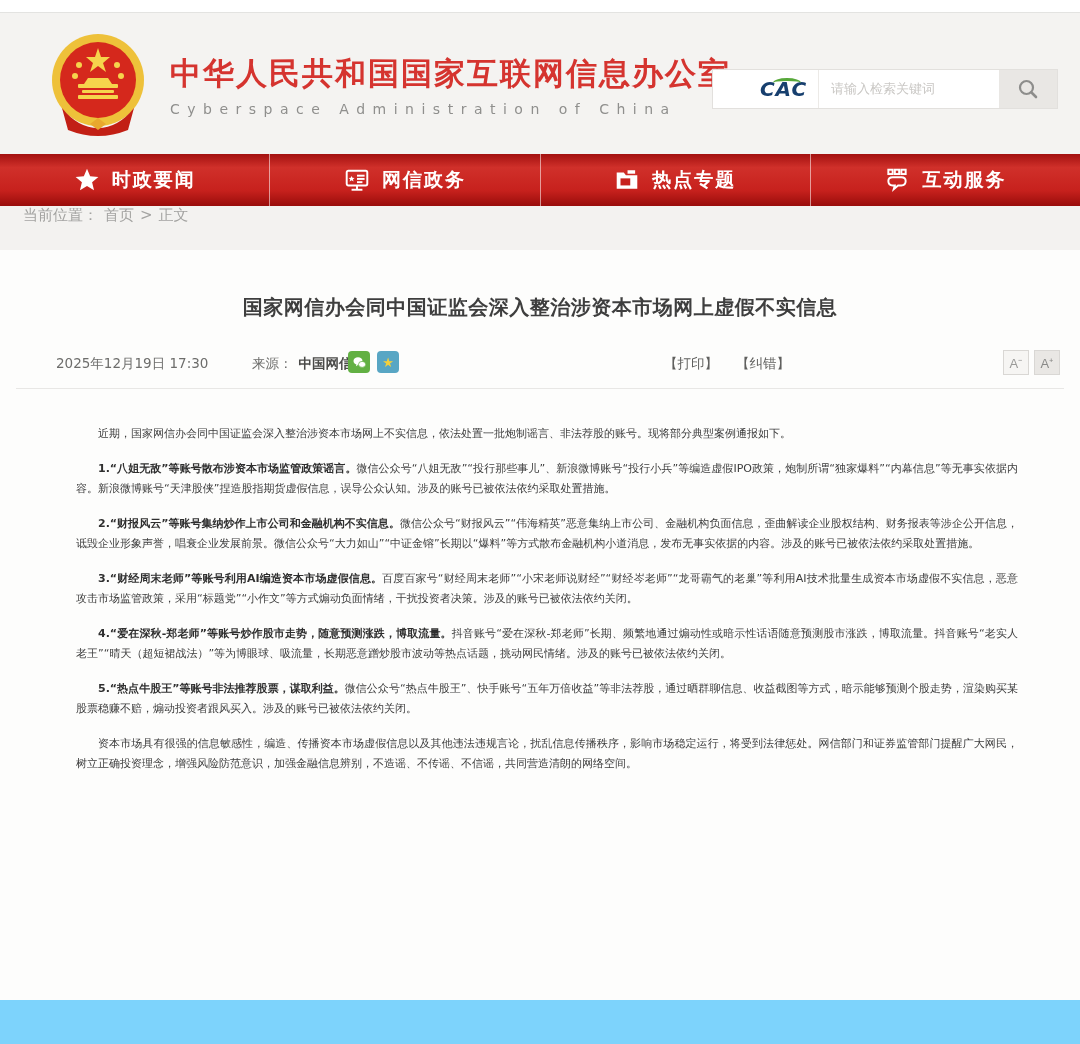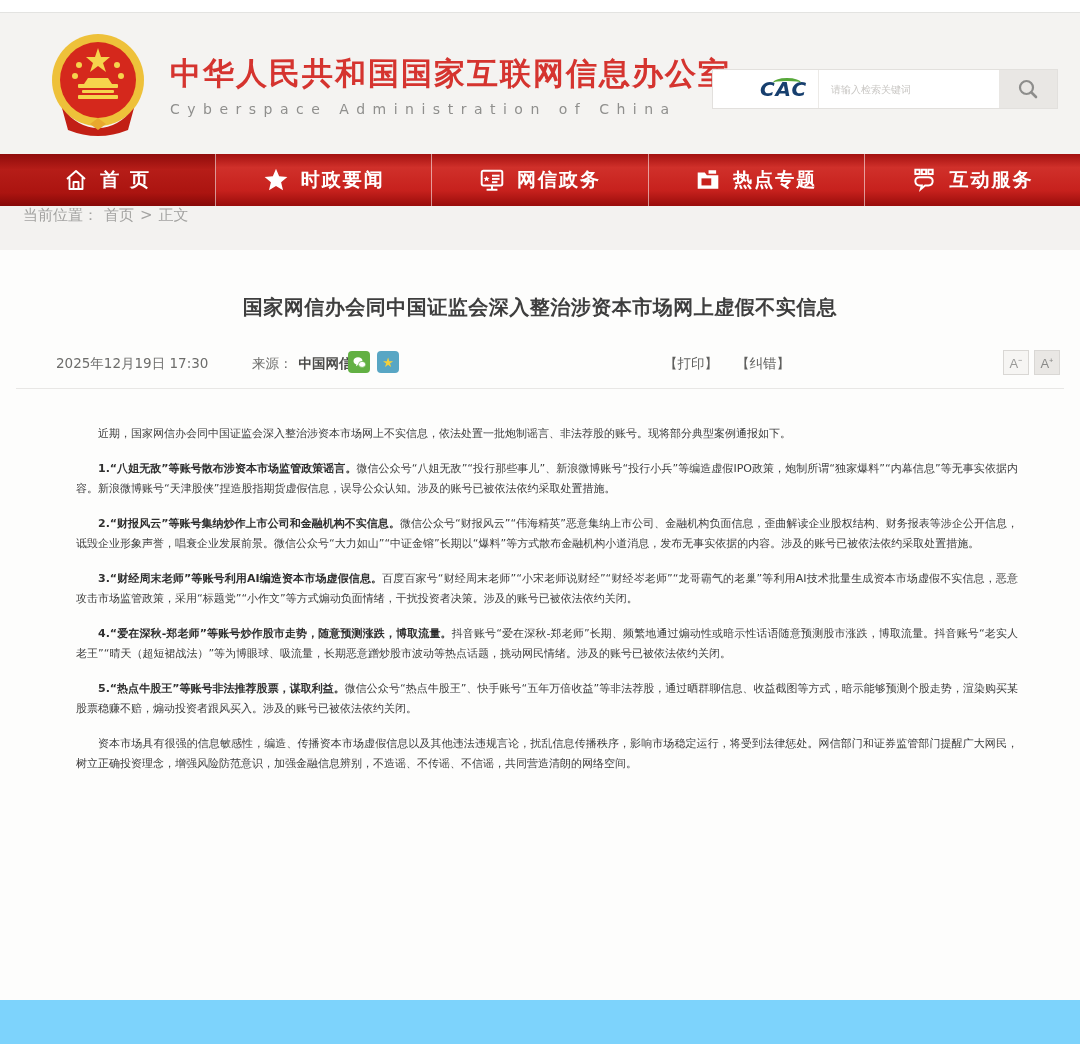--- a/index.html
+++ b/index.html
@@ -14,21 +14,21 @@
   .header-left { display:flex; align-items:center; gap:22px; }
   .emblem { width:100px; height:104px; flex:0 0 auto; }
   .titles { padding-top:4px; }
   .site-title { font-size:31px; font-weight:bold; color:#d5342f; letter-spacing:2px; line-height:1.25; }
   .site-subtitle { font-size:14px; color:#8f8f8d; letter-spacing:7.5px; margin-top:8px; }
 
   .search-bar { position:absolute; right:22px; top:56px; display:flex; align-items:stretch; height:40px; background:#ffffff; border:1px solid #e2e0dd;padding-left:36px; }
   .cac-logo { width:70px; display:flex; align-items:center; justify-content:center; border-right:1px solid #eceae7; position:relative; }
   .cac-text { font-size:20px; font-weight:bold; font-style:italic; color:#173f6e; letter-spacing:1px; }
   .cac-arc { position:absolute; top:8px; left:24px; width:28px; height:10px; border-top:3px solid #57a83a; border-radius:50% 50% 0 0; }
-  .search-input { width:180px; border:none; outline:none; padding:0 12px; font-size:10px; color:#333; background:#fff; }
+  .search-input { width:180px; border:none; outline:none; padding:0 12px; font-size:13px; color:#333; background:#fff;font-family:Liberation Mono, monospace; }
   .search-input::placeholder { color:#c9c7c4; }
   .search-btn { width:58px; background:#e9e7e4; border:none; cursor:pointer; display:flex; align-items:center; justify-content:center; }
 
   
   .main-nav { height:52px; display:flex; background:linear-gradient(180deg,#a31110 0%,#d0302a 26%,#c7211d 70%,#990d0b 100%); }
   .nav-item { flex:1 1 0; display:flex; align-items:center; justify-content:center; gap:12px; color:#fff; text-decoration:none; font-size:19px; font-weight:bold; letter-spacing:2px; border-right:1px solid rgba(255,255,255,.55); cursor:pointer; }
   .nav-item:last-child { border-right:none; }
   .nav-item.active { background:linear-gradient(180deg,#8f0c0b 0%,#b61d18 30%,#ab1410 75%,#860908 100%); }
   .nav-icon { display:flex; align-items:center; }
 
@@ -96,30 +96,20 @@
       <button class="search-btn">
         <svg width="22" height="22" viewBox="0 0 22 22">
           <circle cx="9.5" cy="9.5" r="6.5" fill="none" stroke="#8d8d8b" stroke-width="2.2"></circle>
           <line x1="14.5" y1="14.5" x2="19" y2="19" stroke="#8d8d8b" stroke-width="2.6" stroke-linecap="round"></line>
         </svg>
       </button>
     </div>
   </header>
 
   <nav class="main-nav">
-    <a class="nav-item active">
-      <span class="nav-icon">
-        <svg width="24" height="24" viewBox="0 0 24 24" fill="none" stroke="#fff" stroke-width="1.9" stroke-linejoin="round">
-          <path d="M3 11 L12 3 L21 11"></path>
-            <path d="M5.5 9.5 V21 H18.5 V9.5"></path>
-            <rect x="9.5" y="14" width="5" height="7"></rect>
-        </svg>
-      </span>
-      <span>首 页</span>
-    </a>
     <a class="nav-item">
       <span class="nav-icon">
         <svg width="26" height="26" viewBox="0 0 24 24" fill="#fff">
           <path d="M12 1.5 L14.9 8.6 L22.5 9.2 L16.7 14.1 L18.5 21.5 L12 17.5 L5.5 21.5 L7.3 14.1 L1.5 9.2 L9.1 8.6 Z"></path>
         </svg>
       </span>
       <span>时政要闻</span>
     </a>
     <a class="nav-item">
       <span class="nav-icon">

